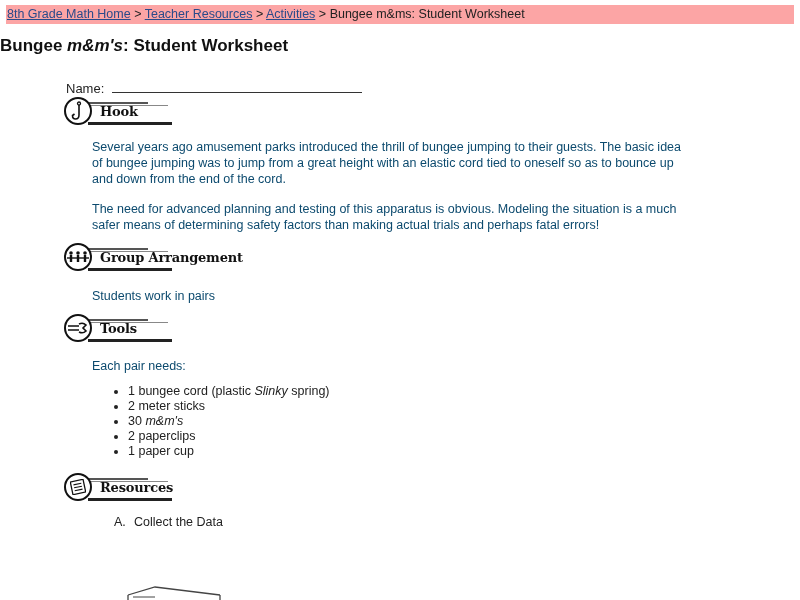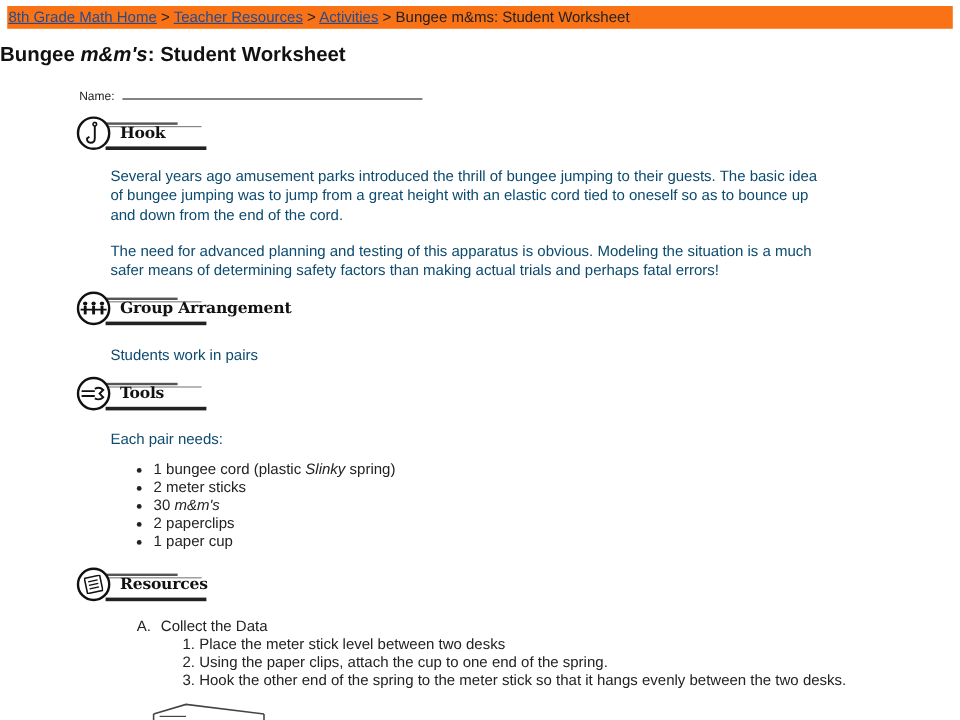--- a/index.html
+++ b/index.html
@@ -11,21 +11,21 @@
       overflow: hidden;
       font-family: "Liberation Sans", sans-serif;
       color: #222;
     }
     .breadcrumb {
       position: absolute;
       left: 6px;
       top: 5px;
       width: 788px;
       height: 19px;
-      background: #f97316;
+      background: #fca5a5;
       font-size: 12.5px;
       line-height: 19px;
       padding-left: 1px;
       box-sizing: border-box;
       white-space: nowrap;
     }
     .breadcrumb a {
       color: #2a4a8a;
       text-decoration: underline;
     }
@@ -40,22 +40,22 @@
       text-align: left;
       font-size: 17px;
       font-weight: bold;
       color: #111;
     }
     .title i { font-style: italic; }
 
     .name-row {
       position: absolute;
       left: 66px;
-      top: 70px;
-      font-size: 10px;
+      top: 80px;
+      font-size: 13px;
     }
     .name-line {
       display: inline-block;
       width: 250px;
       border-bottom: 1.5px solid #333;
       height: 12px;
       margin-left: 4px;
       vertical-align: baseline;
     }
 
@@ -246,24 +246,19 @@
   <div class="rule-top" style="width:60px;"></div>
   <div class="rule-top2" style="width:80px;"></div>
   <div class="rule-bottom" style="width:84px;"></div>
   <div class="label">Resources</div>
 </div>
 
 <div class="proc">
   <div>
     <span class="alpha-label">A.</span><span>Collect the Data</span>
   </div>
-  <ol>
-    <li>Place the meter stick level between two desks</li>
-    <li>Using the paper clips, attach the cup to one end of the spring.</li>
-    <li>Hook the other end of the spring to the meter stick so that it hangs evenly between the two desks.</li>
-  </ol>
 </div>
 
 <svg style="position:absolute; left:125px; top:585px;" width="100" height="15">
   <path d="M3 10 L30 2 L95 10" fill="none" stroke="#444" stroke-width="1.3"></path>
   <path d="M3 10 L3 15 M95 10 L95 15" stroke="#444" stroke-width="1.3"></path>
   <path d="M8 12 L30 12" stroke="#444" stroke-width="1"></path>
 </svg>
 
 </body></html>

